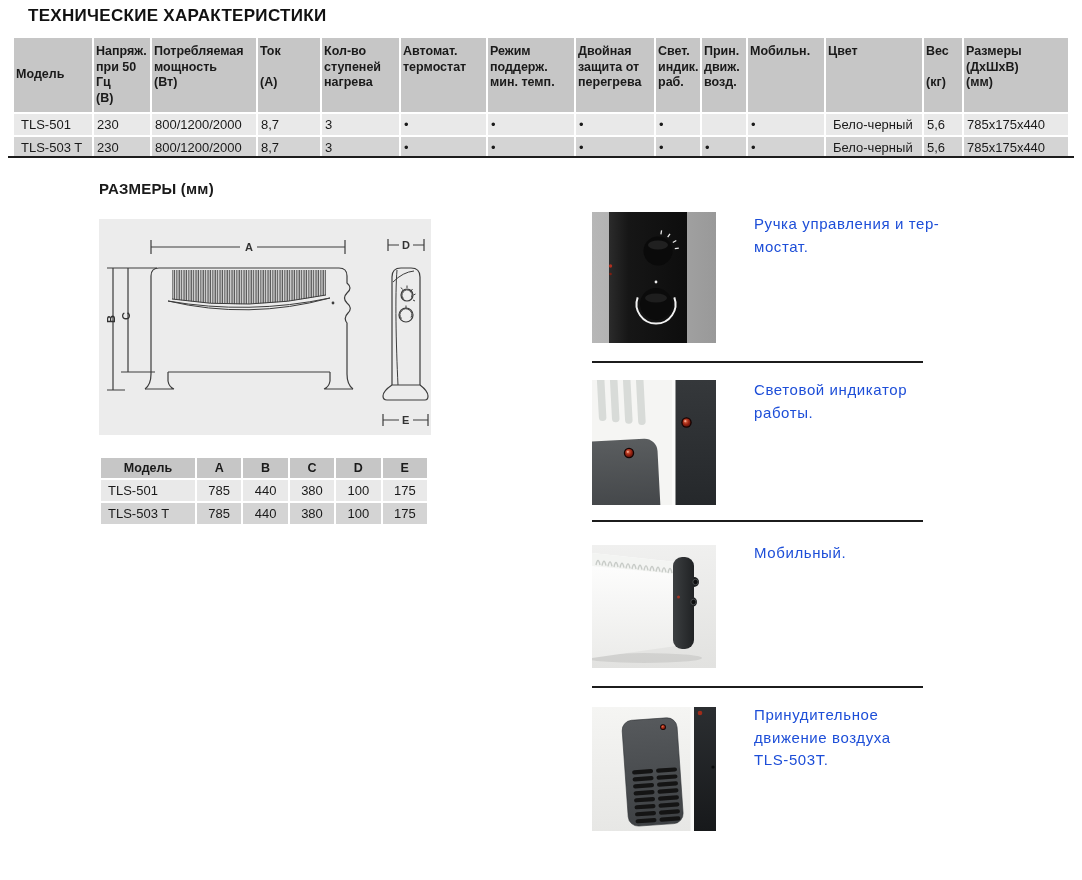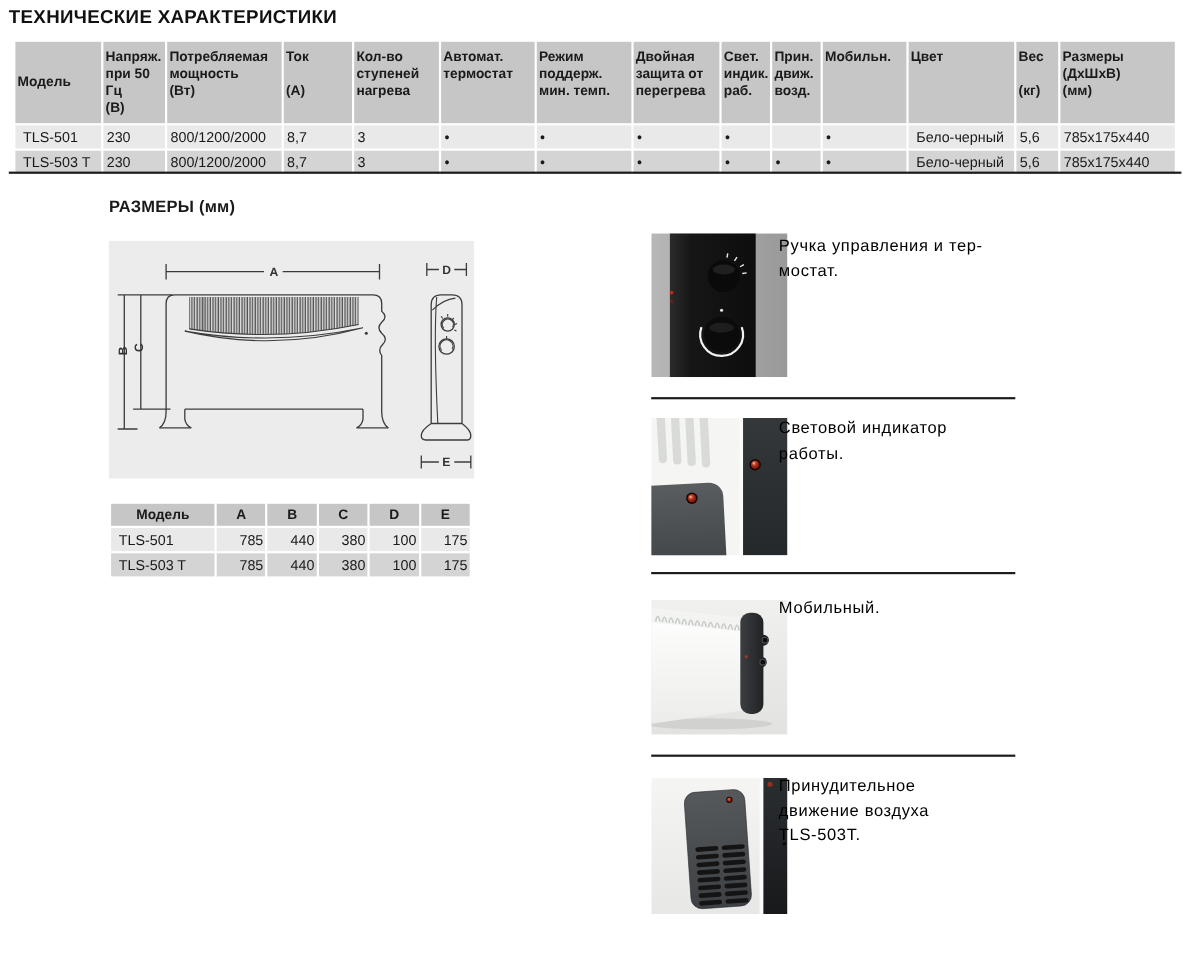--- a/index.html
+++ b/index.html
@@ -8,21 +8,21 @@
     --row-dark:#d4d4d4;
     --drawing-bg:#ececec;
     --led-red:#a8281a;
     --text:#1a1a1a;
     --rule:#1c1c1c;
   }
   *{box-sizing:border-box;margin:0;padding:0}
   body{background:#fff;font-family:"Liberation Sans","DejaVu Sans",sans-serif;color:var(--text)}
   .page{position:relative;width:1082px;height:880px;background:#fff;overflow:hidden}
 
-  .page-title{position:absolute;left:8px;top:6px;font-size:17px;font-weight:bold;letter-spacing:.3px;color:#111}
+  .page-title{position:absolute;left:28px;top:6px;font-size:17px;font-weight:bold;letter-spacing:.3px;color:#111}
 
   
   table.specs{position:absolute;left:12px;top:36px;width:1058px;border-collapse:separate;border-spacing:2px;table-layout:fixed}
   table.specs th{background:var(--table-header-bg);font-size:12.5px;font-weight:bold;line-height:15.5px;vertical-align:top;padding:6px 2px;text-align:left}
   table.specs th:nth-child(1){vertical-align:middle;width:78px}
   table.specs th:nth-child(2){width:56px}
   table.specs th:nth-child(3){width:104px}
   table.specs th:nth-child(4){width:62px}
   table.specs th:nth-child(5){width:77px}
   table.specs th:nth-child(6){width:85px}
@@ -41,28 +41,28 @@
   .hr-main{position:absolute;left:8px;top:156px;width:1066px;height:2px;background:var(--rule)}
 
   
   .dims-title{position:absolute;left:99px;top:180px;font-size:15px;font-weight:bold;letter-spacing:.2px}
   .drawing{position:absolute;left:99px;top:219px;width:332px;height:216px;background:var(--drawing-bg)}
   .dim-label{font-size:11px;font-weight:bold;fill:#333;font-family:"Liberation Sans",sans-serif}
 
   table.dims{position:absolute;left:99px;top:456px;width:330px;border-collapse:separate;border-spacing:2px;table-layout:fixed}
   table.dims th{background:var(--table-header-bg);font-size:12.5px;font-weight:bold;text-align:center;padding:3px 2px;height:16px}
   table.dims th:nth-child(1){width:94px}
-  table.dims td{font-size:13px;text-align:right;padding:3px 2px;height:16px}
+  table.dims td{font-size:13px;text-align:center;padding:3px 2px;height:16px}
   table.dims tr.row-light td{background:var(--row-light)}
   table.dims tr.row-dark td{background:var(--row-dark)}
   table.dims td:nth-child(1){text-align:left;padding-left:7px}
 
   
   .feature-photo{position:absolute;left:592px;width:124px;overflow:hidden}
-  .feature-caption{position:absolute;left:708px;width:205px;font-size:15px;line-height:22.5px;letter-spacing:.6px;color:#000000}
+  .feature-caption{position:absolute;left:754px;width:205px;font-size:15px;line-height:22.5px;letter-spacing:.6px;color:#1d4ed8}
   .feature-divider{position:absolute;left:592px;width:331px;height:2px;background:var(--rule)}
   #photo-1{top:212px;height:131px}
   #photo-2{top:380px;height:125px}
   #photo-3{top:545px;height:123px}
   #photo-4{top:707px;height:124px}
   #caption-1{top:213px}
   #caption-2{top:379px}
   #caption-3{top:542px}
   #caption-4{top:704px}
   #divider-1{top:361px}

